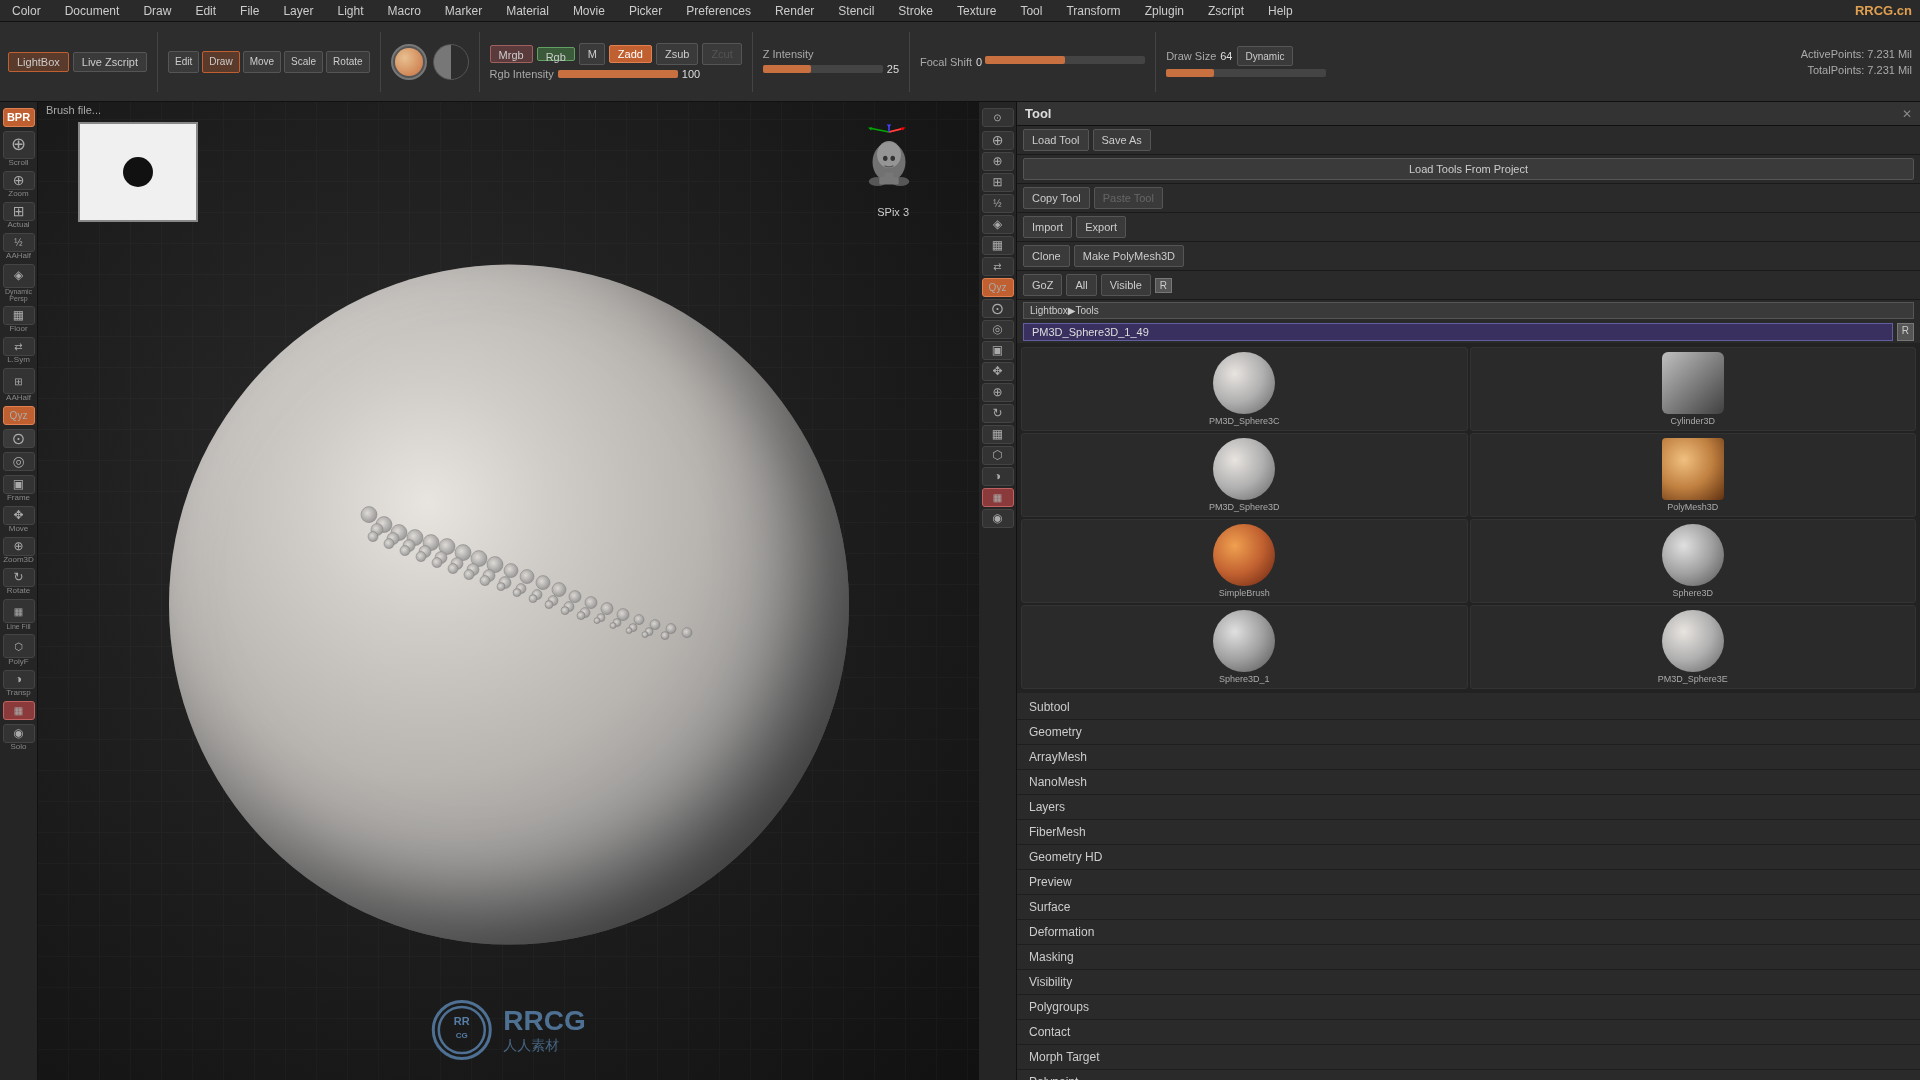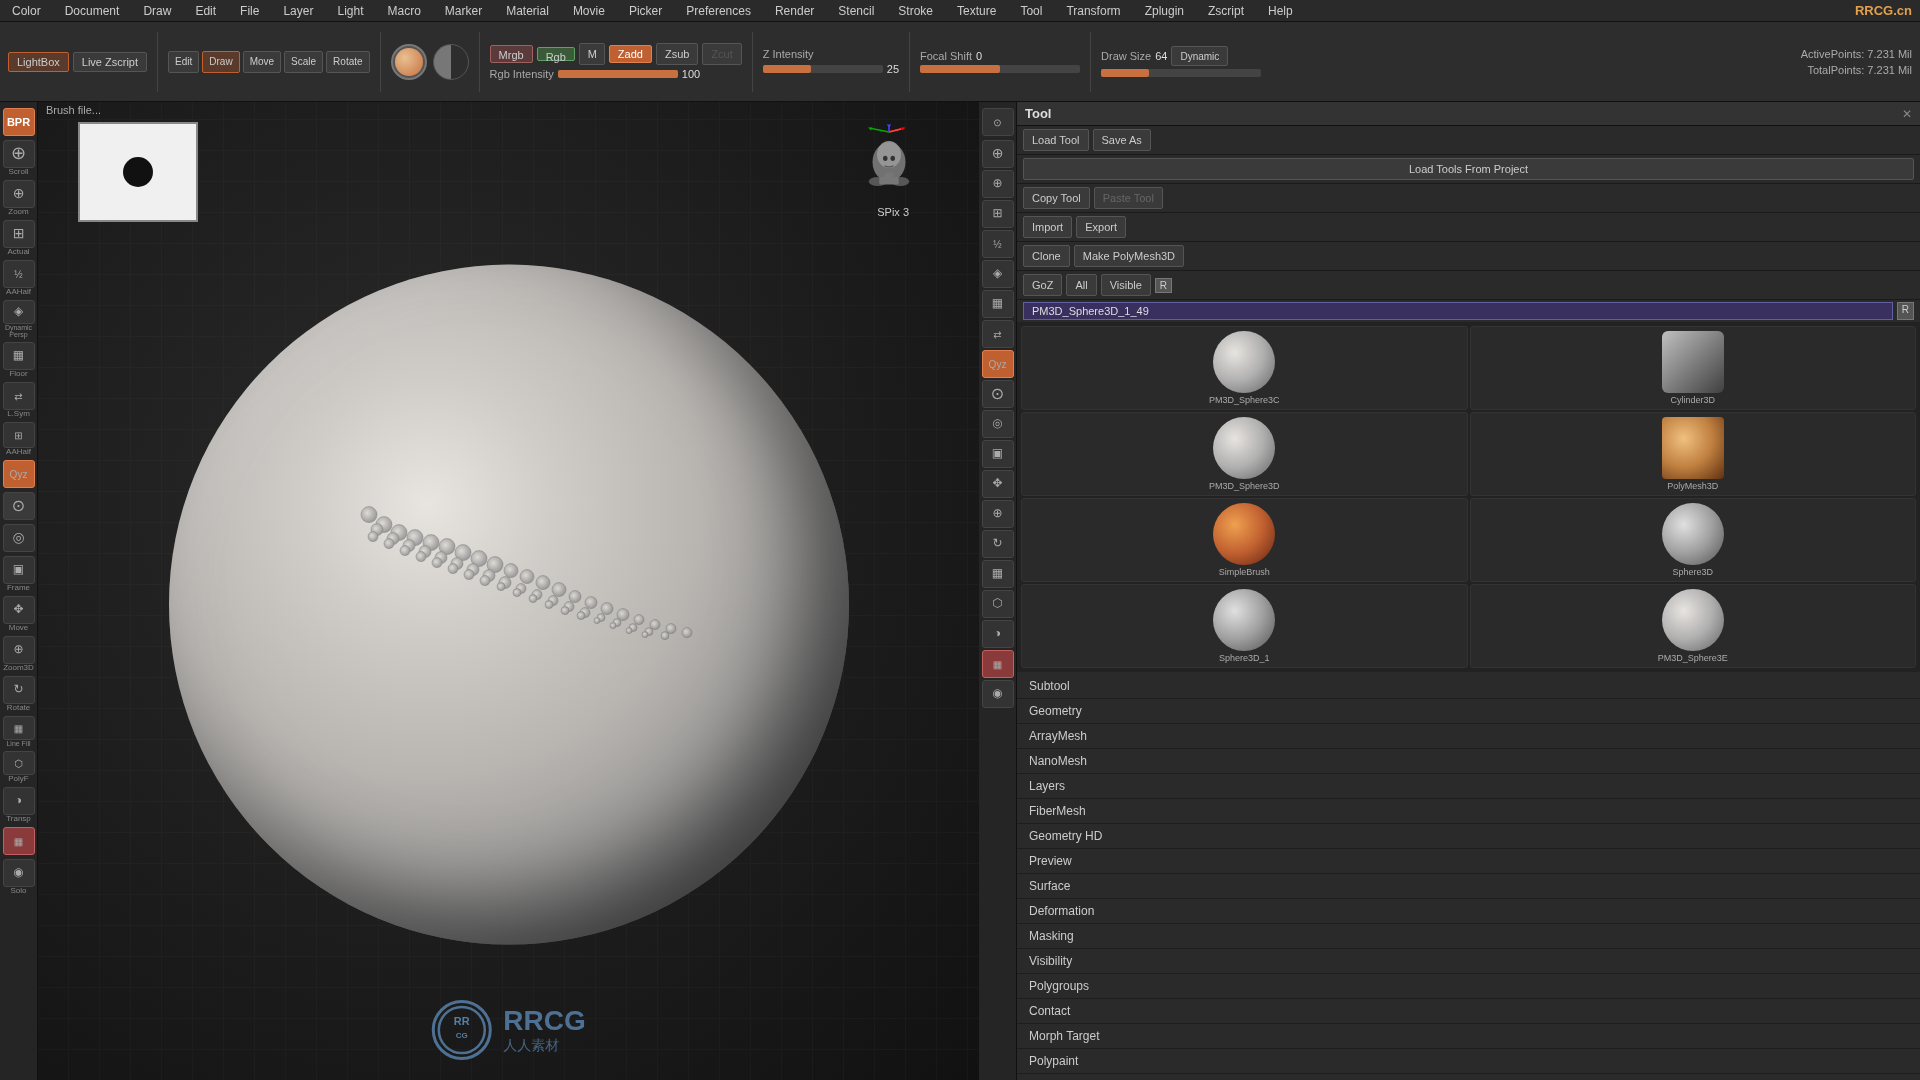--- a/index.html
+++ b/index.html
@@ -130,21 +130,21 @@
       display: flex;
       flex-direction: column;
       align-items: center;
       padding: 6px 0;
       gap: 4px;
       border-right: 1px solid #111;
       flex-shrink: 0;
     }
     .side-btn {
       width: 32px;
-      height: 28px;
+      height: 19px;
       background: #333;
       border: 1px solid #444;
       border-radius: 3px;
       display: flex;
       align-items: center;
       justify-content: center;
       cursor: pointer;
       font-size: 9px;
       color: #aaa;
       text-align: center;
@@ -514,21 +514,21 @@
     </div>
     <div style="display:flex;align-items:center;gap:4px;">
       <div class="slider-bar">
           <div class="slider-fill" style="width:40%;background:#c87040;"></div>
         </div>
       <span style="color:#ddd;font-size:11px;">25</span>
     </div>
   </div>
   <div style="width:1px;height:60px;background:#444;margin:0 4px;"></div>
 
-  <div class="toolbar-group" style="flex-direction:column;gap:3px;align-items:flex-start;">
+  <div class="toolbar-group" style="flex-direction:row;gap:3px;align-items:flex-start;">
     <div style="display:flex;align-items:center;gap:4px;">
       <span class="toolbar-label">Focal Shift</span>
       <span style="color:#ddd;font-size:11px;">0</span>
     </div>
     <div class="slider-bar" style="width:160px;">
         <div class="slider-fill" style="width:50%;"></div>
       </div>
   </div>
   <div style="width:1px;height:60px;background:#444;margin:0 4px;"></div>
 
@@ -870,20 +870,23 @@
         <button class="panel-btn">Make PolyMesh3D</button>
       </div>
 
       <div class="tool-row">
         <button class="panel-btn">GoZ</button>
         <button class="panel-btn">All</button>
         <button class="panel-btn">Visible</button>
         <span class="r-badge">R</span>
       </div>
 
+      <div class="lightbox-row">
+        <button class="lightbox-btn" style="flex:1;text-align:left;">Lightbox▶Tools</button>
+      </div>
 
       <div class="tool-selector-row">
         <div class="active-tool-name">PM3D_Sphere3D_1_49</div>
         <span class="r-badge">R</span>
       </div>
 
       <div id="tool-grid">
         <div class="tool-thumb">
           <div class="thumb-img sphere"></div>
           <span class="thumb-label">PM3D_Sphere3C</span>

